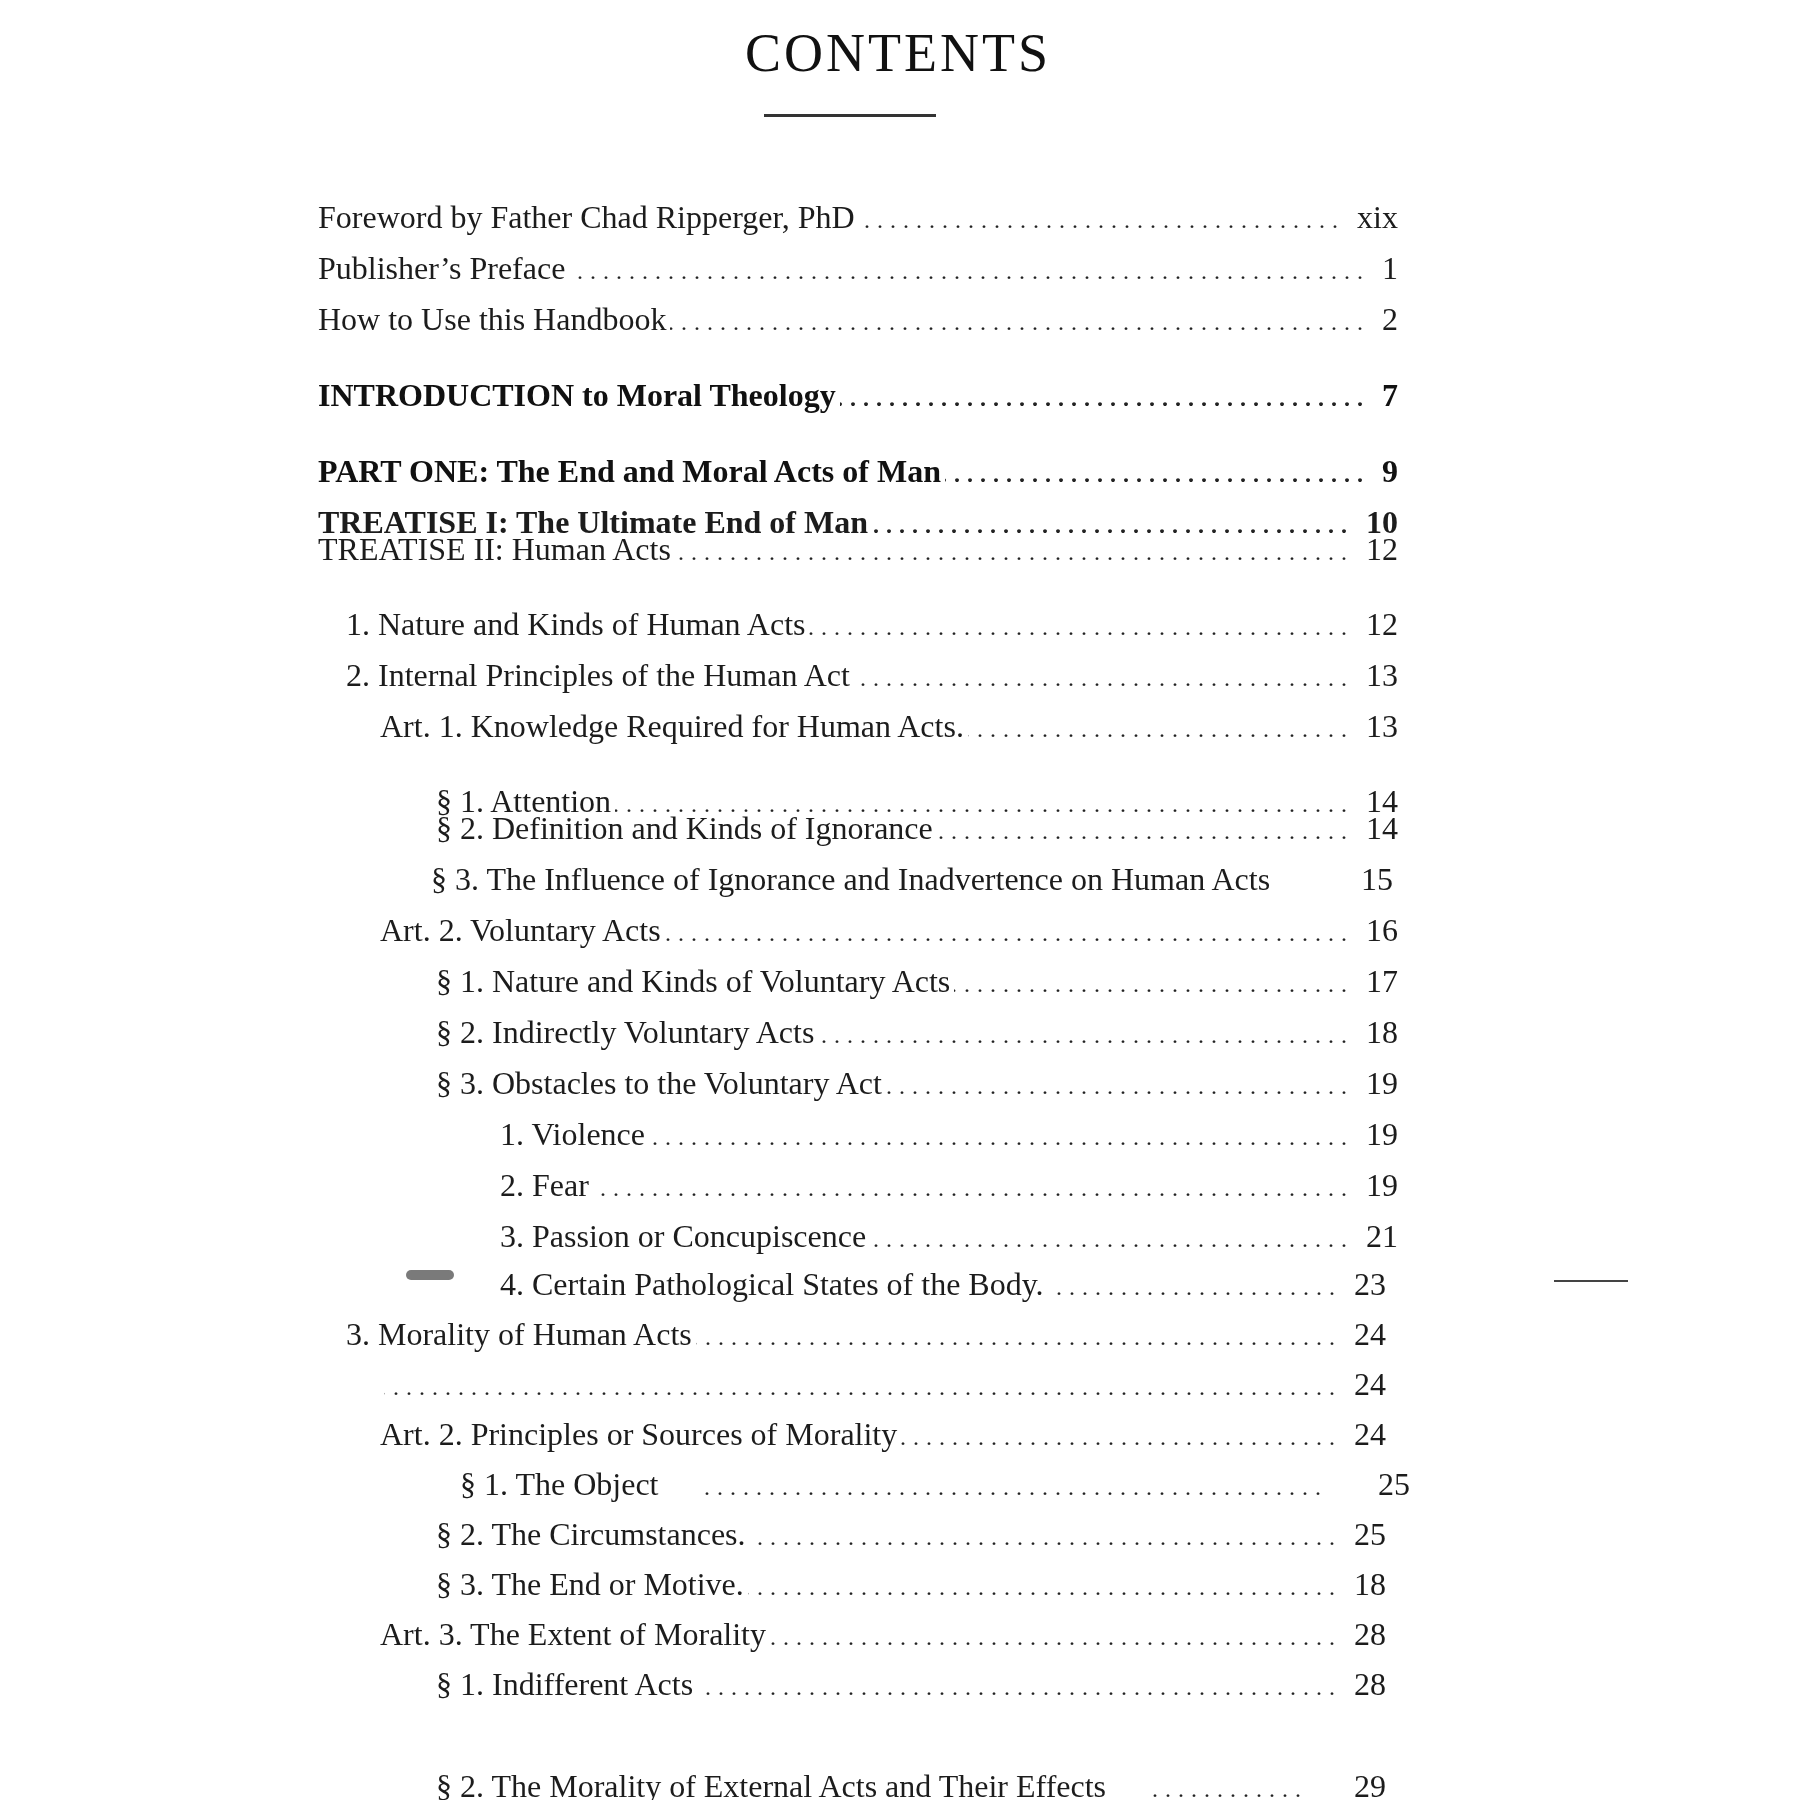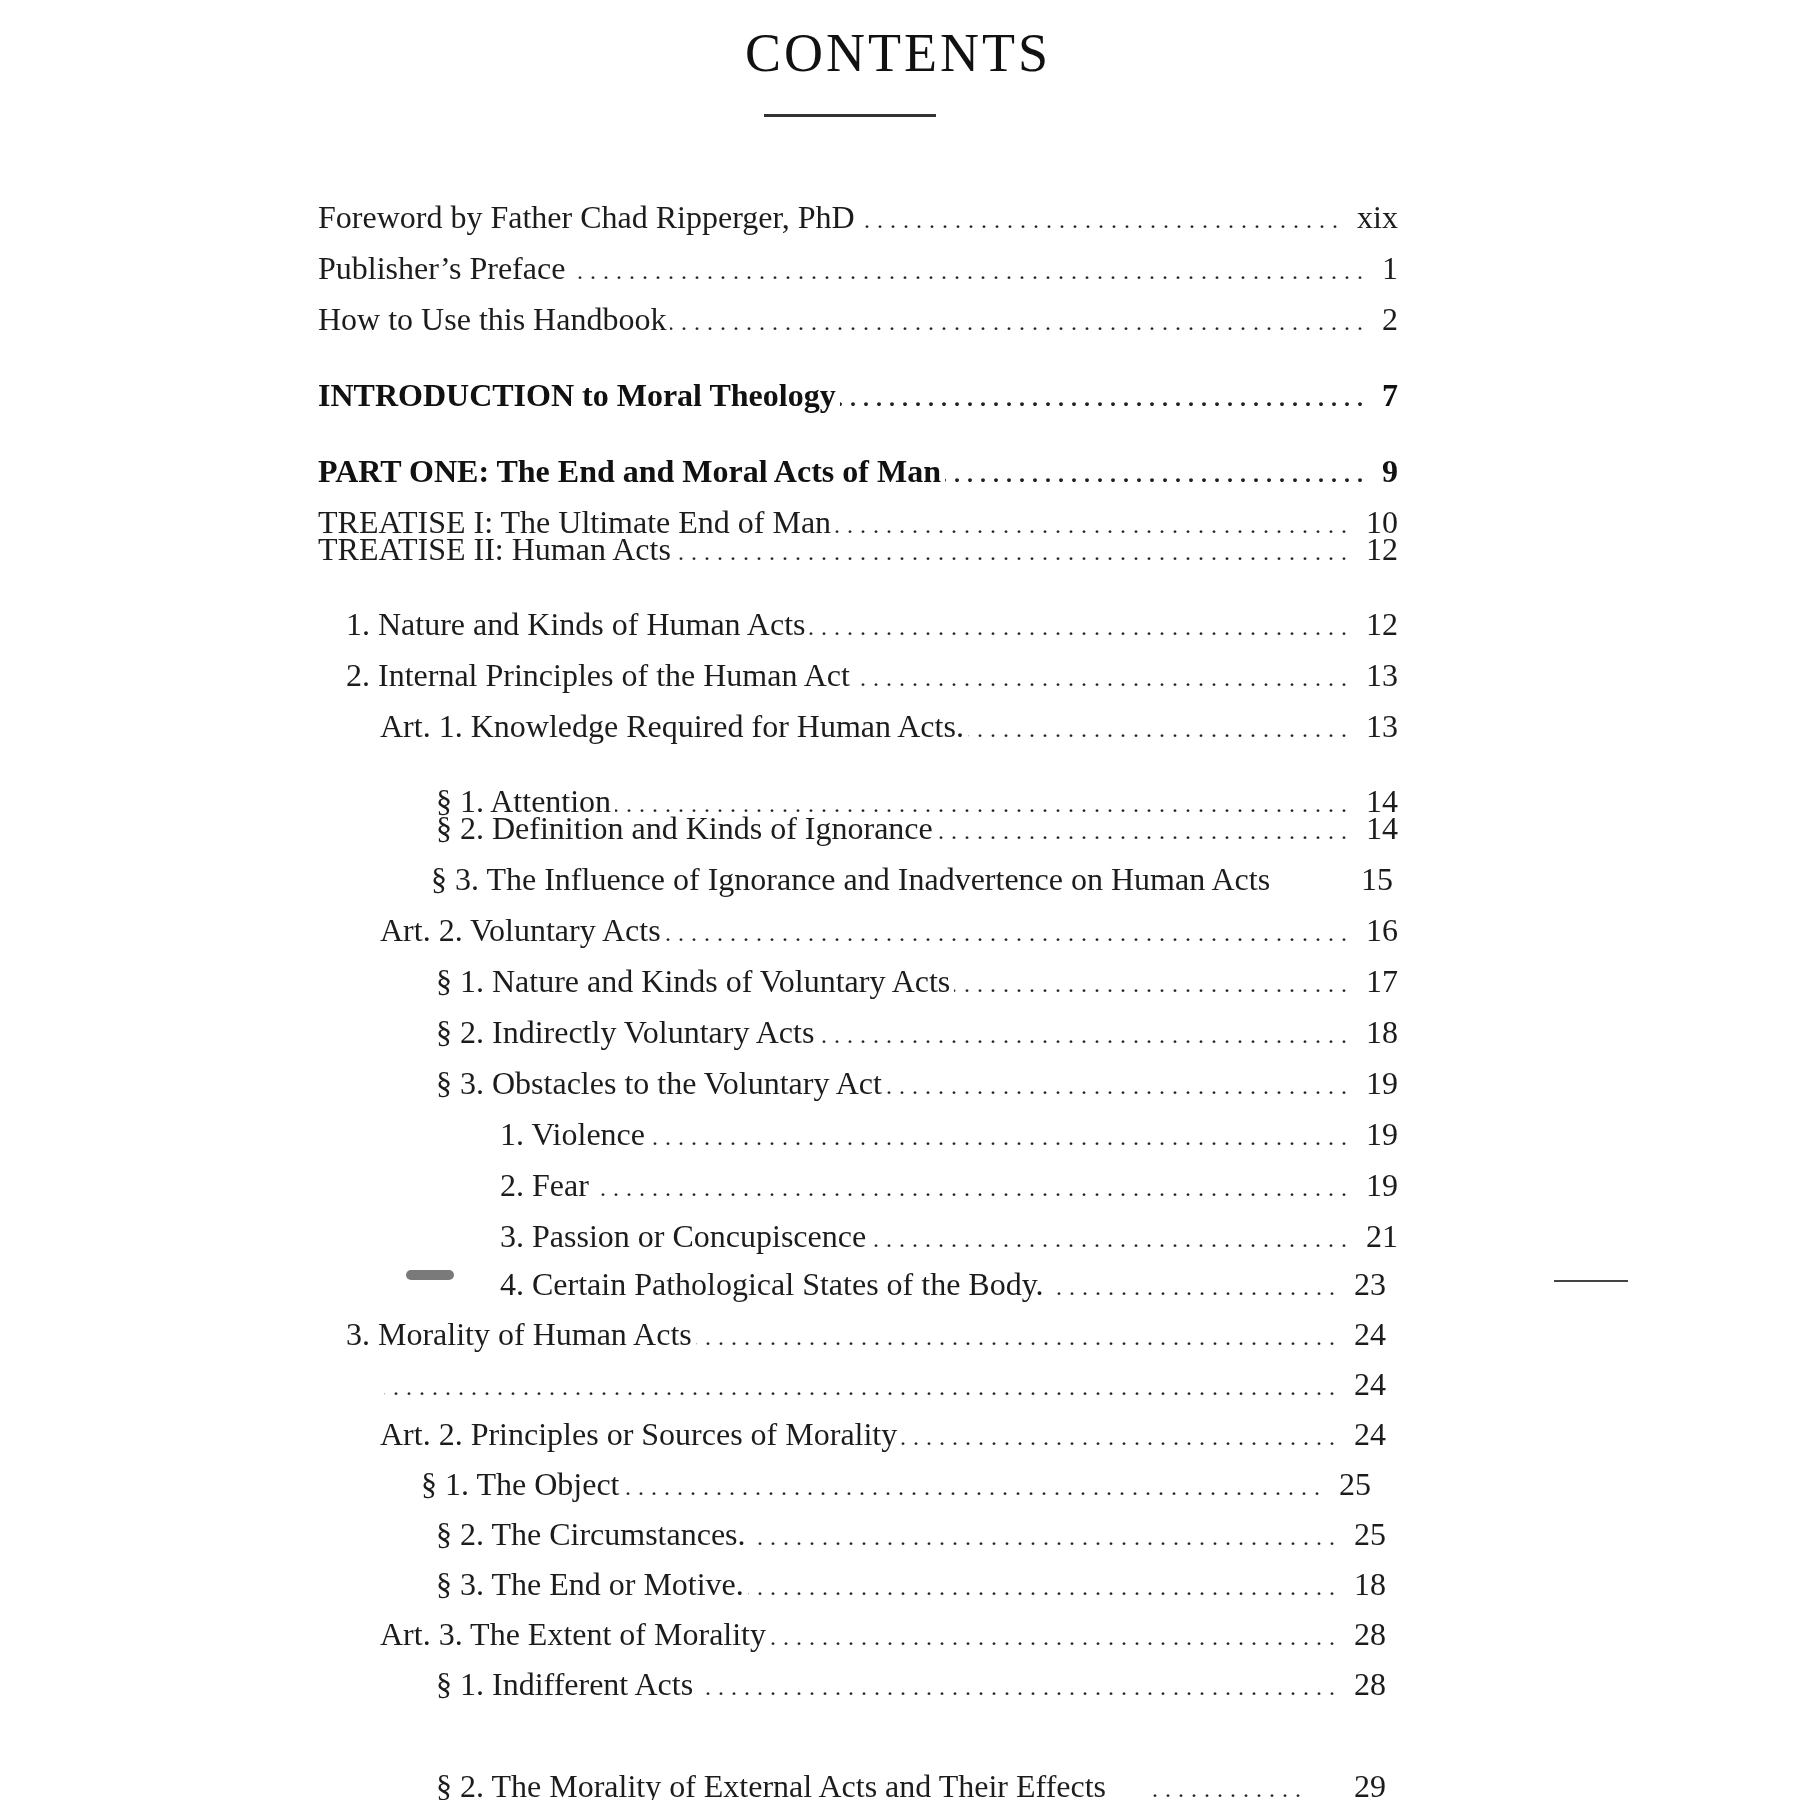--- a/index.html
+++ b/index.html
@@ -67,21 +67,21 @@
     <div class="entry bold" style="left: 318px; width: 1080px; top: 377px;">
       <span class="label">INTRODUCTION to Moral Theology</span>
       <span class="dots">........................................................................................................................</span>
       <span class="page">7</span>
     </div>
     <div class="entry bold" style="left: 318px; width: 1080px; top: 453px;">
       <span class="label">PART ONE: The End and Moral Acts of Man</span>
       <span class="dots">........................................................................................................................</span>
       <span class="page">9</span>
     </div>
-    <div class="entry" style="left: 318px; width: 1080px; top: 504px;">
+    <div class="entry" style="left: 318px; width: 1080px; top: 504px; font-weight: bold;">
       <span class="label">TREATISE I: The Ultimate End of Man</span>
       <span class="dots">........................................................................................................................</span>
       <span class="page">10</span>
     </div>
     <div class="entry" style="left: 318px; width: 1080px; top: 531px;">
       <span class="label">TREATISE II: Human Acts</span>
       <span class="dots">........................................................................................................................</span>
       <span class="page">12</span>
     </div>
     <div class="entry" style="left: 346px; width: 1052px; top: 606px;">
@@ -160,21 +160,21 @@
     </div>
     <div class="entry" style="left: 380px; width: 1006px; top: 1366px;">
       <span class="dots">........................................................................................................................</span>
       <span class="page">24</span>
     </div>
     <div class="entry" style="left: 380px; width: 1006px; top: 1416px;">
       <span class="label">Art. 2. Principles or Sources of Morality</span>
       <span class="dots">........................................................................................................................</span>
       <span class="page">24</span>
     </div>
-    <div class="entry" style="left: 421px; width: 950px; top: 1466px;">
+    <div class="entry" style="left: 460px; width: 950px; top: 1466px; gap: 38px;">
       <span class="label">§ 1. The Object</span>
       <span class="dots">........................................................................................................................</span>
       <span class="page">25</span>
     </div>
     <div class="entry" style="left: 436px; width: 950px; top: 1516px;">
       <span class="label">§ 2. The Circumstances.</span>
       <span class="dots">........................................................................................................................</span>
       <span class="page">25</span>
     </div>
     <div class="entry" style="left: 436px; width: 950px; top: 1566px;">

